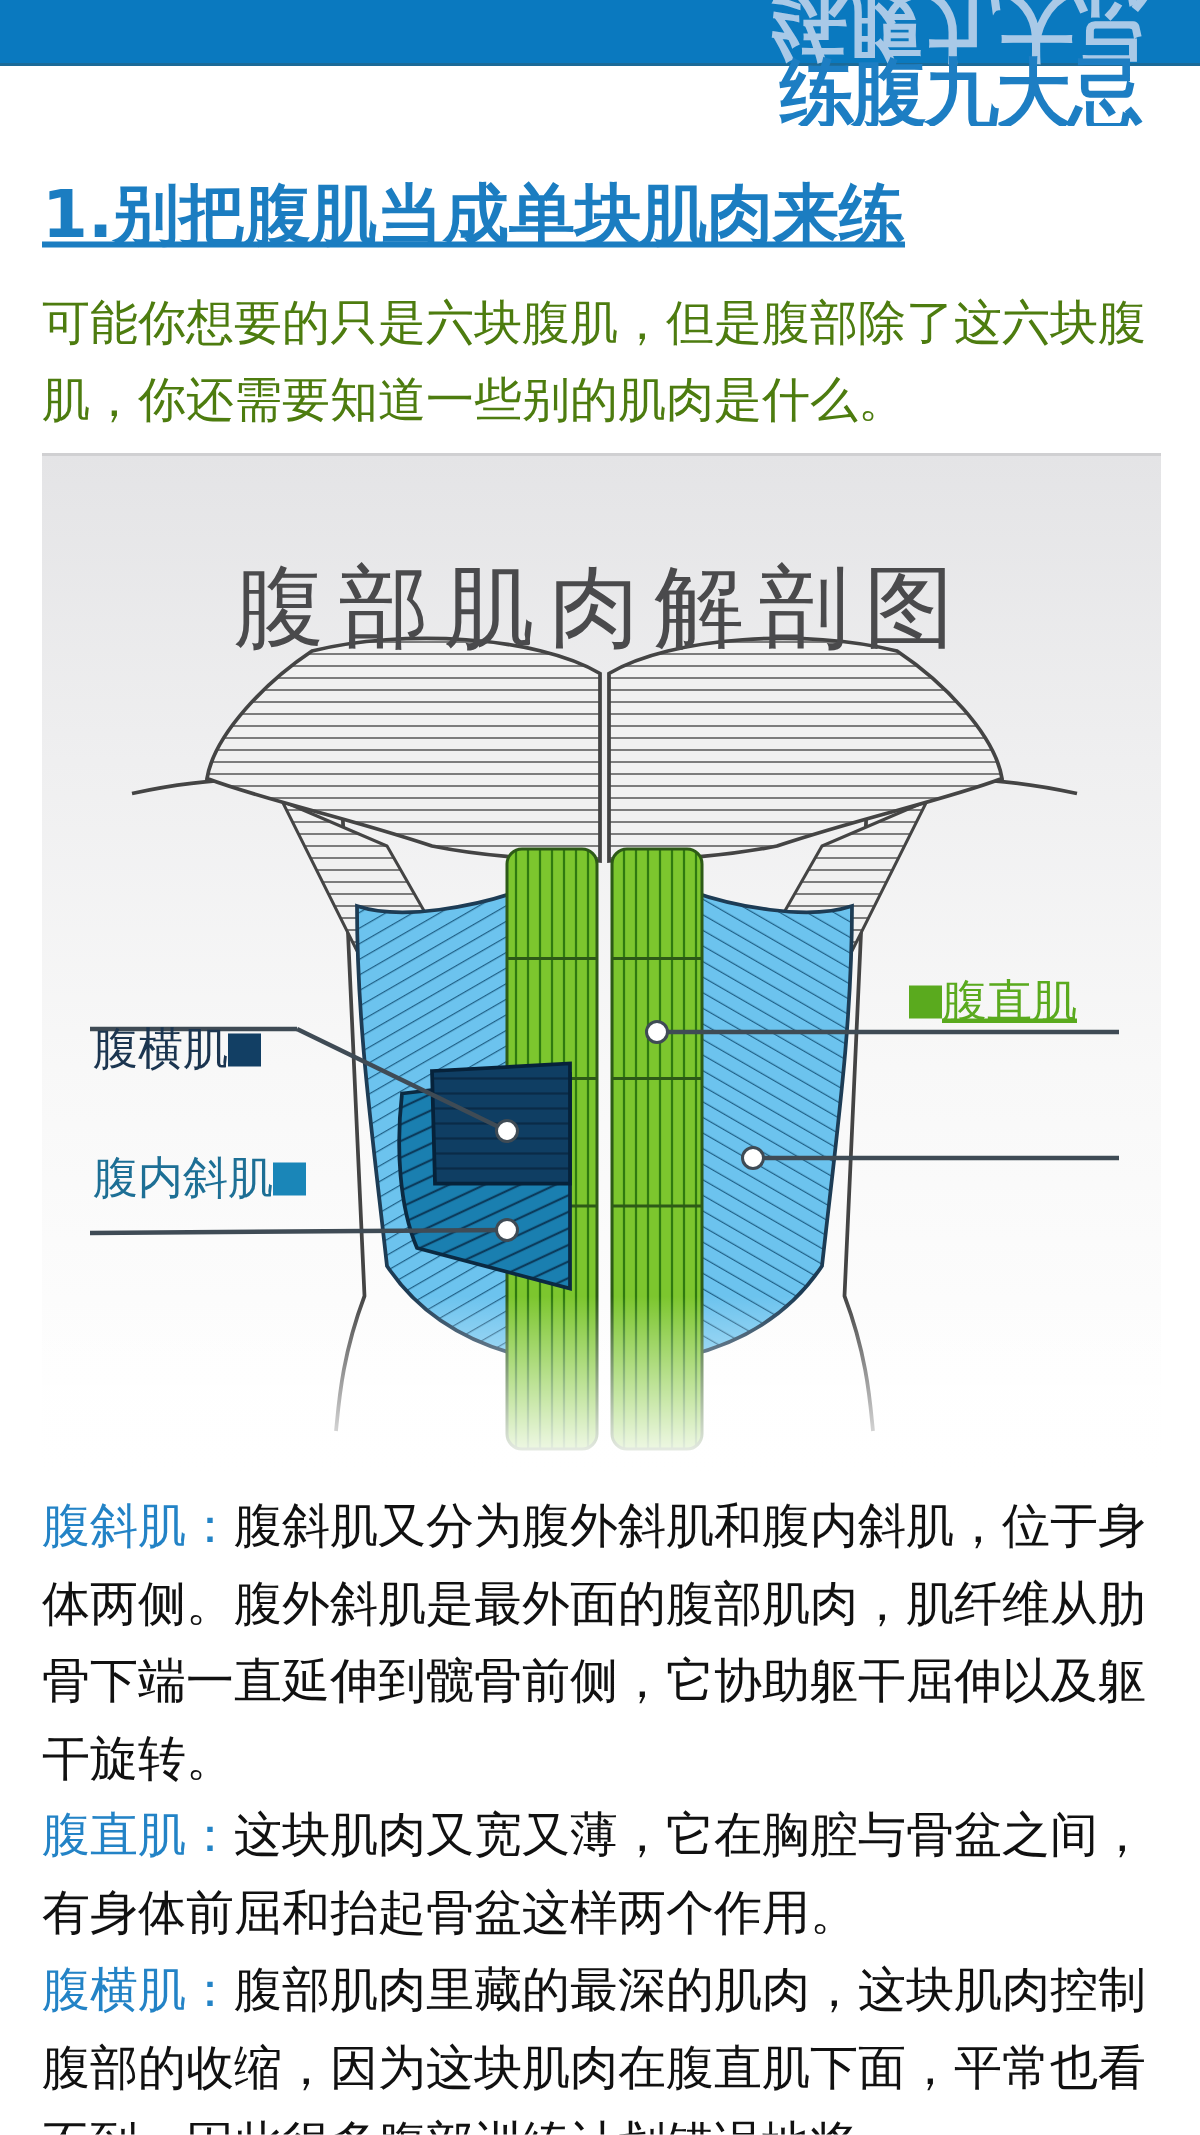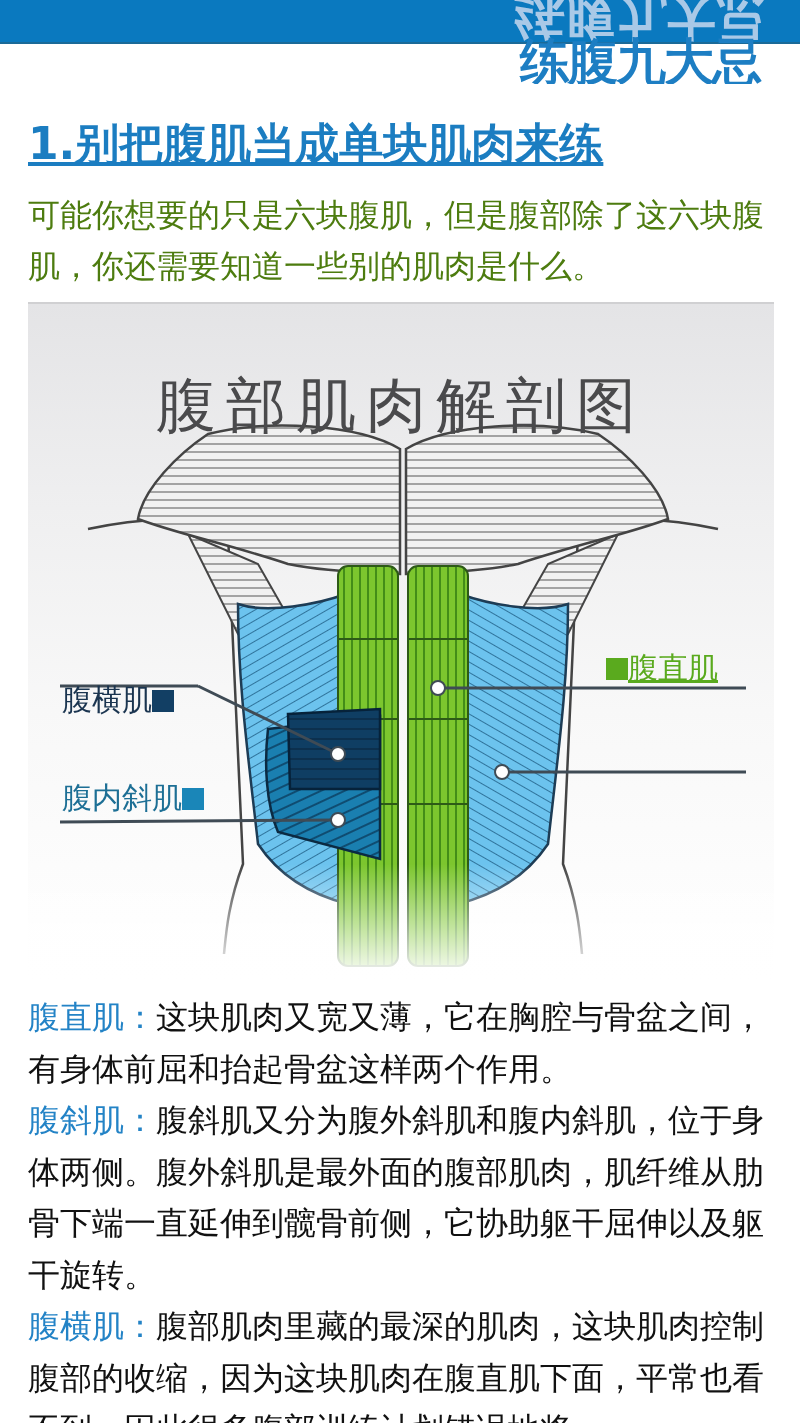--- a/index.html
+++ b/index.html
@@ -143,31 +143,31 @@
     <circle cx="310" cy="516" r="7" fill="#fff" stroke="#3f4b55" stroke-width="2"></circle>
     <circle cx="410" cy="384" r="7" fill="#fff" stroke="#3f4b55" stroke-width="2"></circle>
     <circle cx="474" cy="468" r="7" fill="#fff" stroke="#3f4b55" stroke-width="2"></circle>
   </svg>
 
   <div class="fig-title">腹部肌肉解剖图</div>
 
   <div class="label" style="left:34px; top:344px; color:#1b3550;margin-top:34px;">
     <span>腹横肌</span><span class="sq" style="background:#123f64;"></span>
   </div>
-  <div class="label" style="left:34px; top:476px; color:#1d6f95;">
+  <div class="label" style="left:34px; top:464px; color:#1d6f95;">
     <span>腹内斜肌</span><span class="sq" style="background:#1a86b8;"></span>
   </div>
   <div class="label" style="left:578px; top:346px; color:#5aaa1e;text-decoration:underline;">
     <span class="sq" style="background:#5aaa1e;"></span><span>腹直肌</span>
   </div>
 </div>
 
 <div class="body-text">
   <div>
-    <span class="term">腹直肌：</span><span>这块肌肉又宽又薄，它在胸腔与骨盆之间，有身体前屈和抬起骨盆这样两个作用。</span>
+    <span class="term">腹斜肌：</span><span>腹斜肌又分为腹外斜肌和腹内斜肌，位于身体两侧。腹外斜肌是最外面的腹部肌肉，肌纤维从肋骨下端一直延伸到髋骨前侧，它协助躯干屈伸以及躯干旋转。</span>
   </div>
   <div>
-    <span class="term">腹斜肌：</span><span>腹斜肌又分为腹外斜肌和腹内斜肌，位于身体两侧。腹外斜肌是最外面的腹部肌肉，肌纤维从肋骨下端一直延伸到髋骨前侧，它协助躯干屈伸以及躯干旋转。</span>
+    <span class="term">腹直肌：</span><span>这块肌肉又宽又薄，它在胸腔与骨盆之间，有身体前屈和抬起骨盆这样两个作用。</span>
   </div>
   <div>
     <span class="term">腹横肌：</span><span>腹部肌肉里藏的最深的肌肉，这块肌肉控制腹部的收缩，因为这块肌肉在腹直肌下面，平常也看不到，因此很多腹部训练计划错误地将</span>
   </div>
 </div>
 
 </body></html>

